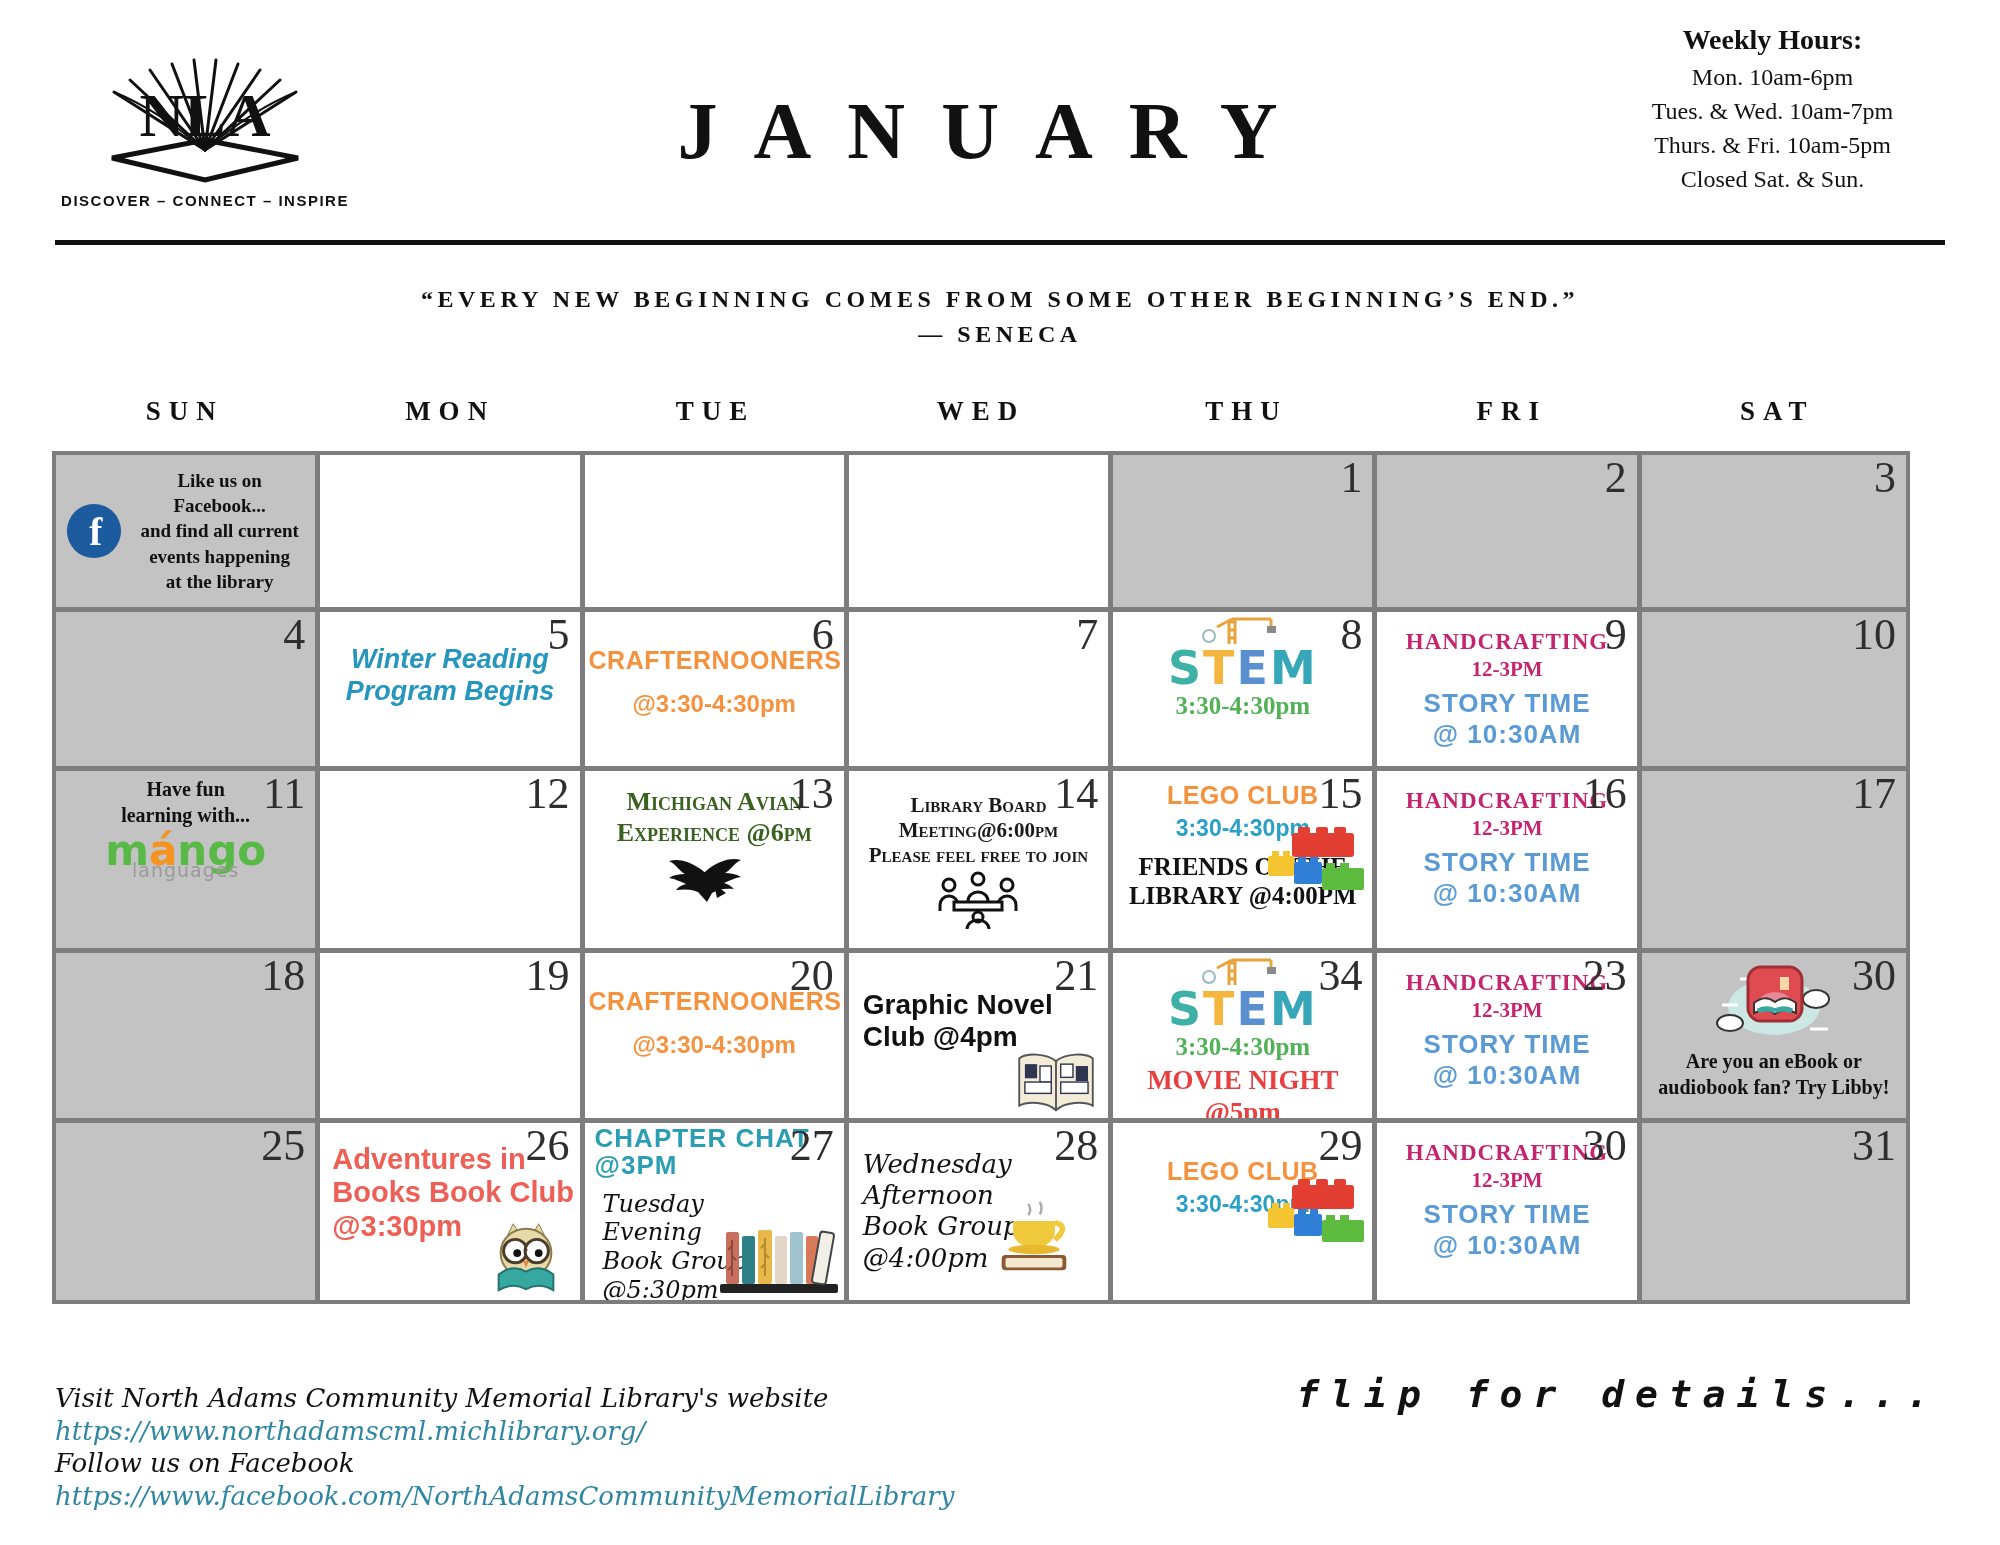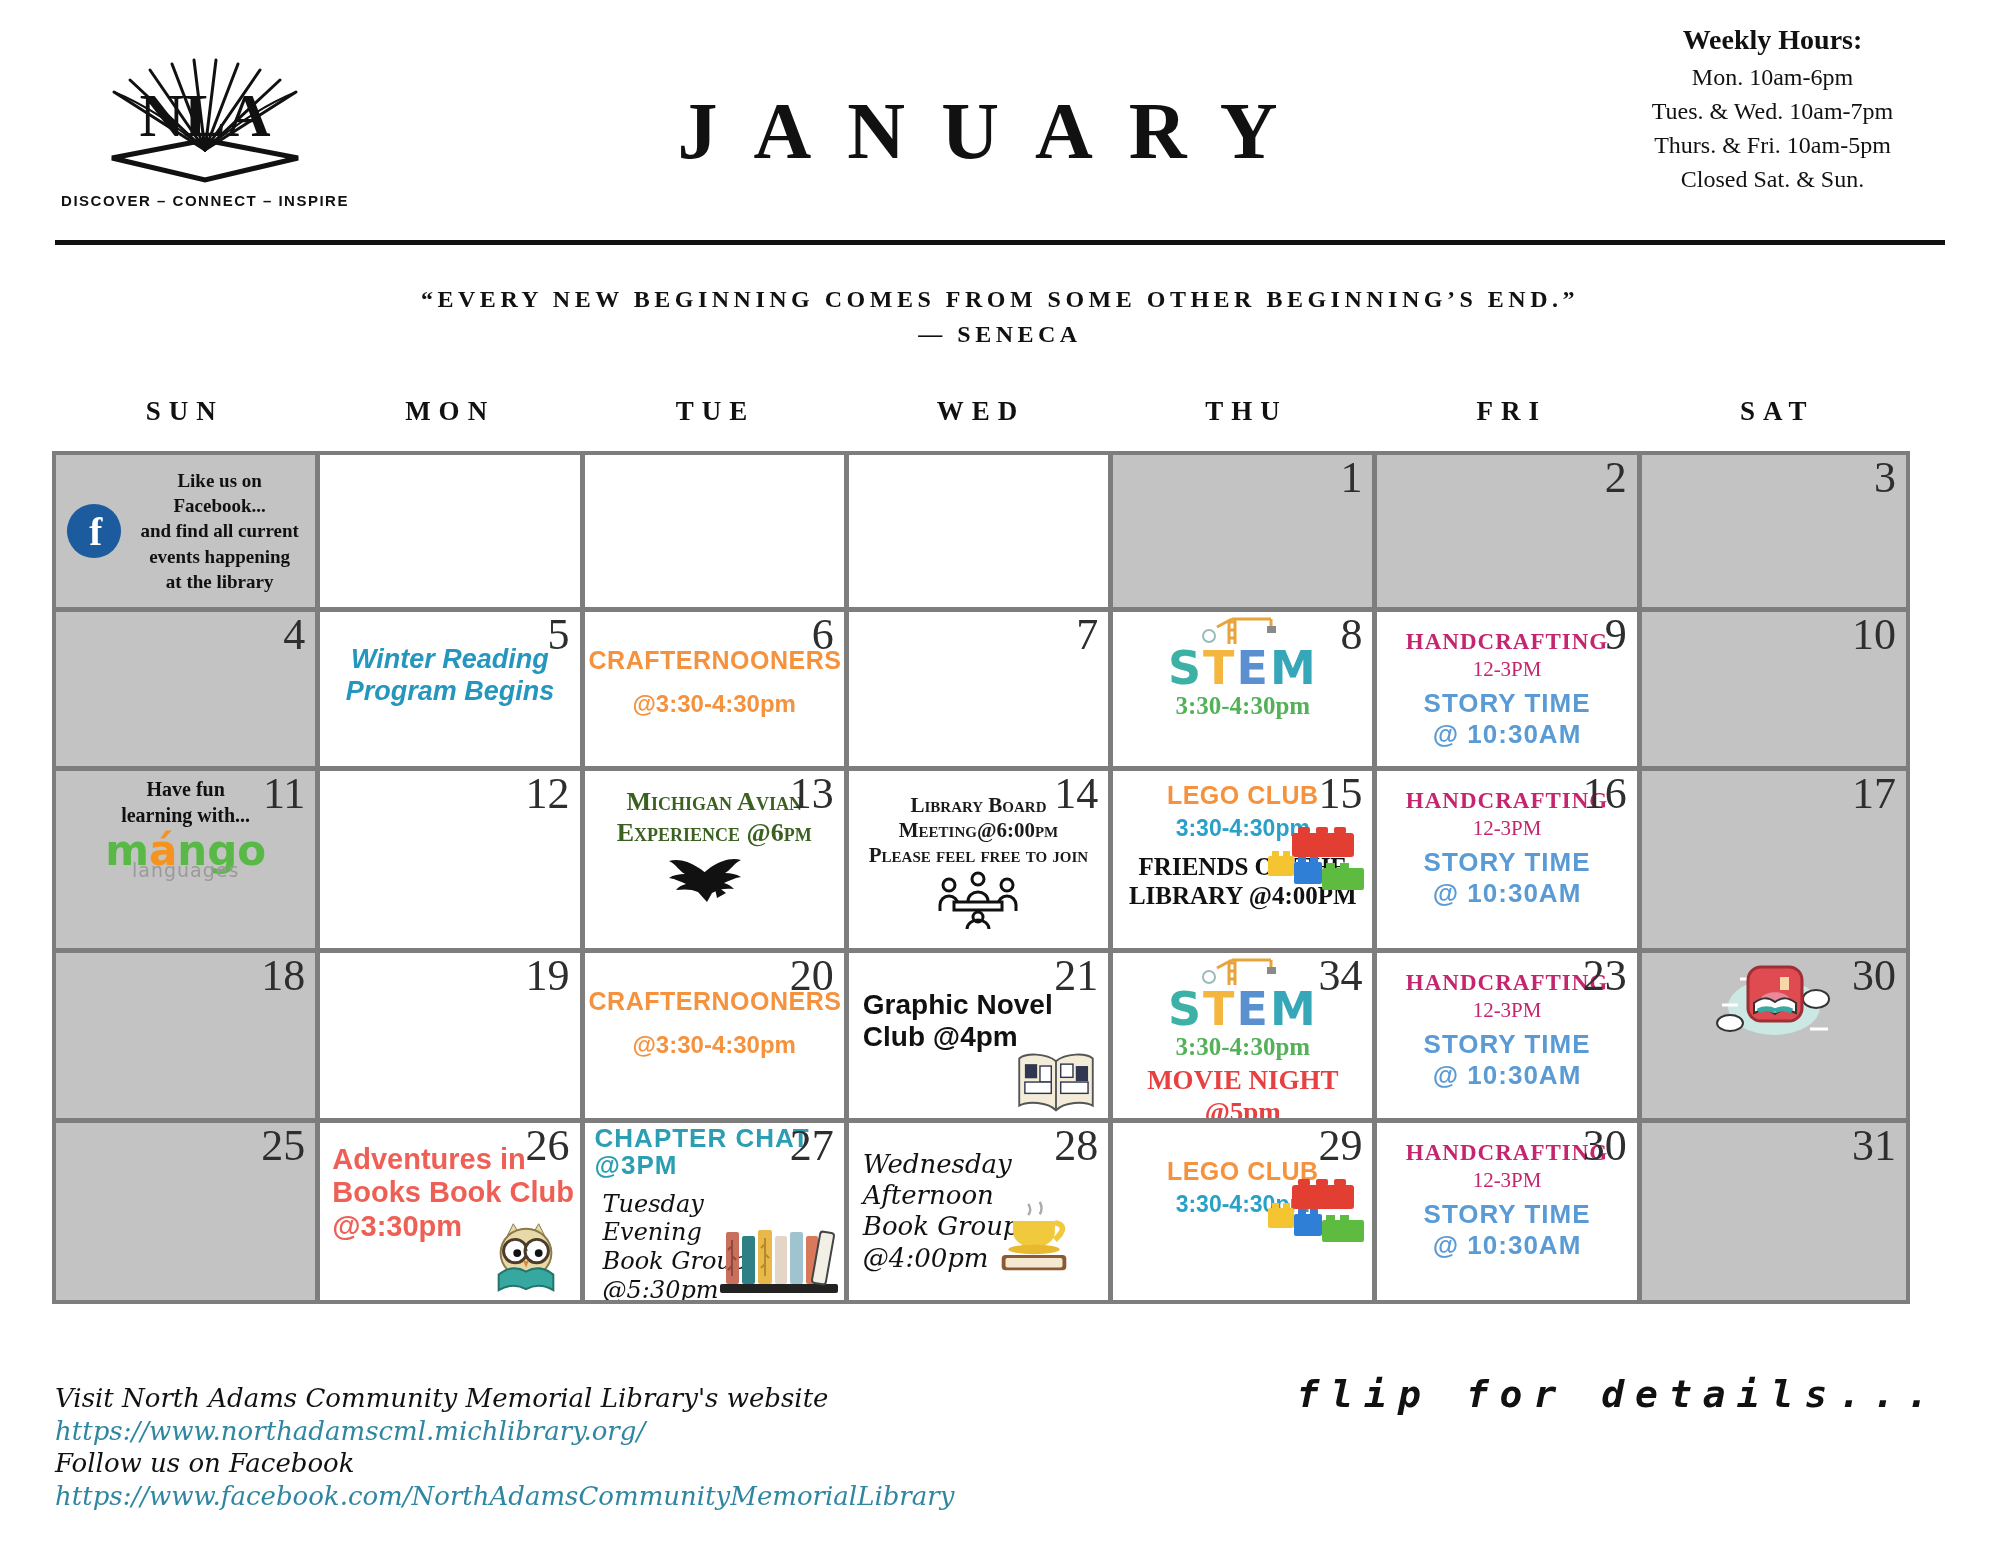--- a/index.html
+++ b/index.html
@@ -35,21 +35,21 @@
   .date-num{position:absolute;top:0;right:10px;font-family:"Liberation Serif",serif;font-size:44px;line-height:1.05;color:#2e2e2e;}
   .cell.row-layout{display:flex;flex-direction:row;align-items:center;justify-content:flex-start;gap:6px;padding:4px 4px;}
   
   .evt{white-space:pre-line;line-height:1.18;margin-top:4px;}
   .winter{color:#2596BE;font-style:italic;font-weight:800;font-size:27px;margin-top:30px;}
   .orange{color:#F5923E;font-weight:800;font-size:25px;letter-spacing:.5px;margin-top:8px;}
   .big-gap{margin-top:32px;}
   .orange-time{color:#F5923E;font-weight:800;font-size:24px;margin-top:14px;}
   .green-time{color:#53B158;font-weight:700;font-size:25px;font-family:"Liberation Serif",serif;margin-top:0;}
   .pink{color:#C4256E;font-weight:800;font-size:23px;letter-spacing:1px;font-family:"Liberation Serif",serif;margin-top:14px;}
-  .pink-sub{color:#C4256E;font-weight:400;font-size:21px;font-family:"Liberation Serif",serif;margin-top:2px;}
+  .pink-sub{color:#C4256E;font-weight:700;font-size:21px;font-family:"Liberation Serif",serif;margin-top:2px;}
   .blue{color:#5B9BD5;font-weight:800;font-size:26px;letter-spacing:1px;margin-top:6px;}
   .darkgreen{color:#3A611F;font-weight:700;font-size:26px;font-family:"Liberation Serif",serif;font-variant:small-caps;margin-top:14px;}
   .black-caps{color:#1a1a1a;font-weight:700;font-size:21px;font-family:"Liberation Serif",serif;font-variant:small-caps;margin-top:20px;}
   .teal-time{color:#29A0C8;font-weight:800;font-size:23px;margin-top:4px;}
   .black-strong{color:#111;font-weight:800;font-size:25px;font-family:"Liberation Serif",serif;margin-top:10px;}
   .red{color:#E84040;font-weight:800;font-size:27px;font-family:"Liberation Serif",serif;margin-top:4px;}
   .coral{color:#EE6055;font-weight:800;font-size:29px;text-align:left;padding-left:8px;margin-top:18px;line-height:1.15;}
   .teal-caps{color:#2B9EB3;font-weight:800;font-size:26px;text-align:left;padding-left:6px;margin-top:0;line-height:1.05;letter-spacing:1px;}
   .script{color:#111;font-style:italic;font-size:24px;font-family:"DejaVu Serif",serif;text-align:left;padding-left:14px;line-height:1.2;margin-top:10px;max-width:68%;}
   .script-lg{color:#111;font-style:italic;font-size:26px;font-family:"DejaVu Serif",serif;text-align:left;padding-left:10px;line-height:1.2;margin-top:24px;}
@@ -326,20 +326,22 @@
           <ellipse cx="64" cy="48" rx="46" ry="28" fill="#CBE8E4"></ellipse>
           <ellipse cx="20" cy="64" rx="13" ry="8" fill="#fff" stroke="#333" stroke-width="2"></ellipse>
           <ellipse cx="106" cy="40" rx="13" ry="9" fill="#fff" stroke="#333" stroke-width="2"></ellipse>
           <path d="M12 46 h16 M100 70 h18 M30 20 h14" stroke="#fff" stroke-width="3"></path>
           <rect x="38" y="8" width="54" height="54" rx="13" fill="#E04B52" stroke="#9E2F35" stroke-width="3"></rect>
           <path d="M50 40 c5-9 25-9 30 0 l-15 7 z" fill="#E8889B"></path>
           <rect x="70" y="18" width="9" height="13" fill="#F6D7A8"></rect>
           <path d="M44 44 c8-6 14-6 21-1 c7-5 13-5 21 1 v10 c-8-4-14-4-21 1 c-7-5-13-5-21-1 z" fill="#fff" stroke="#333" stroke-width="2"></path>
           <path d="M48 52 c6-3 11-3 17 0 M65 52 c6-3 11-3 17 0" stroke="#3AA8A0" stroke-width="5" fill="none"></path>
         </svg></span>
+      <div class="evt black-bold">Are you an eBook or
+audiobook fan? Try Libby!</div>
     </div>
     <div class="cell shaded last-row">
       <span class="date-num">25</span>
     </div>
     <div class="cell last-row">
       <span class="date-num">26</span>
       <div class="evt coral">Adventures in
 Books Book Club
 @3:30pm</div>
       <span class="icon owl-reading-icon"><svg width="84" height="84" viewBox="0 0 86 86">

